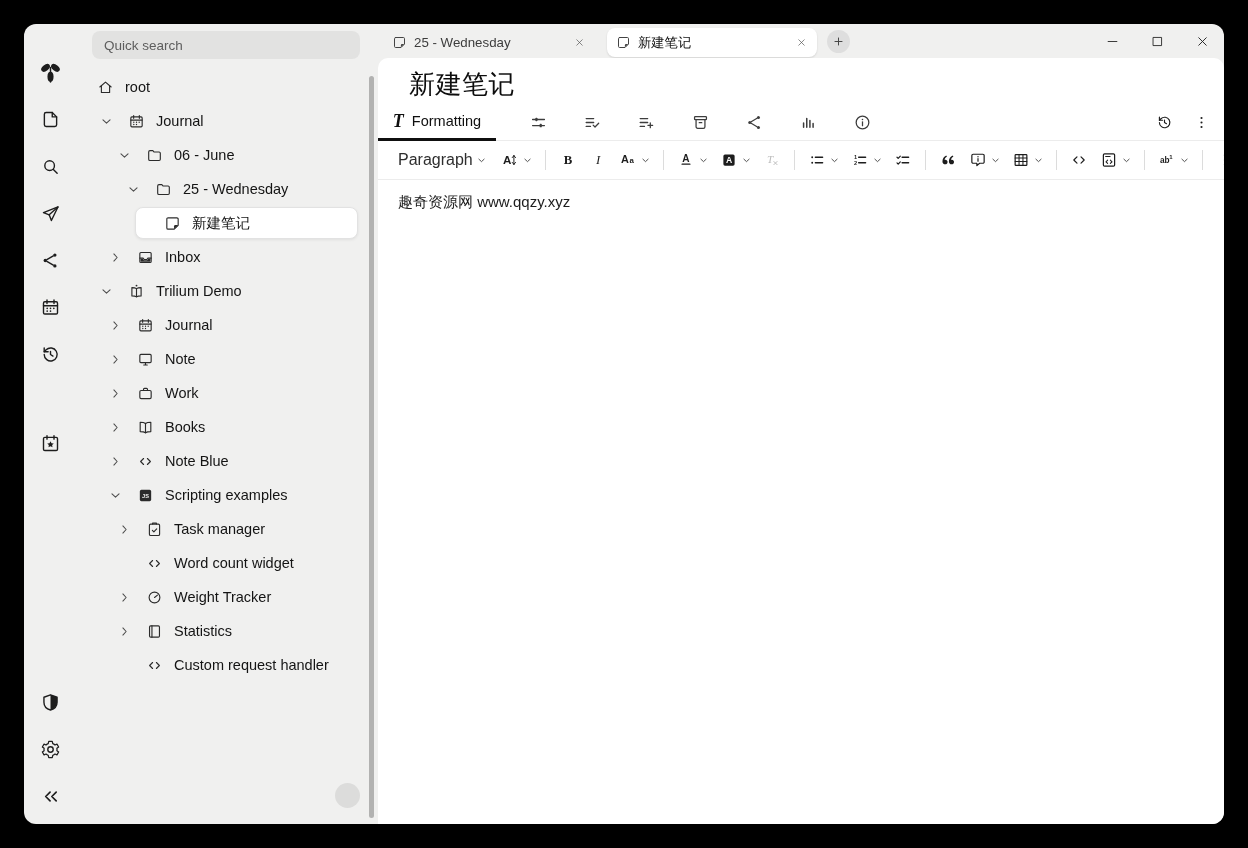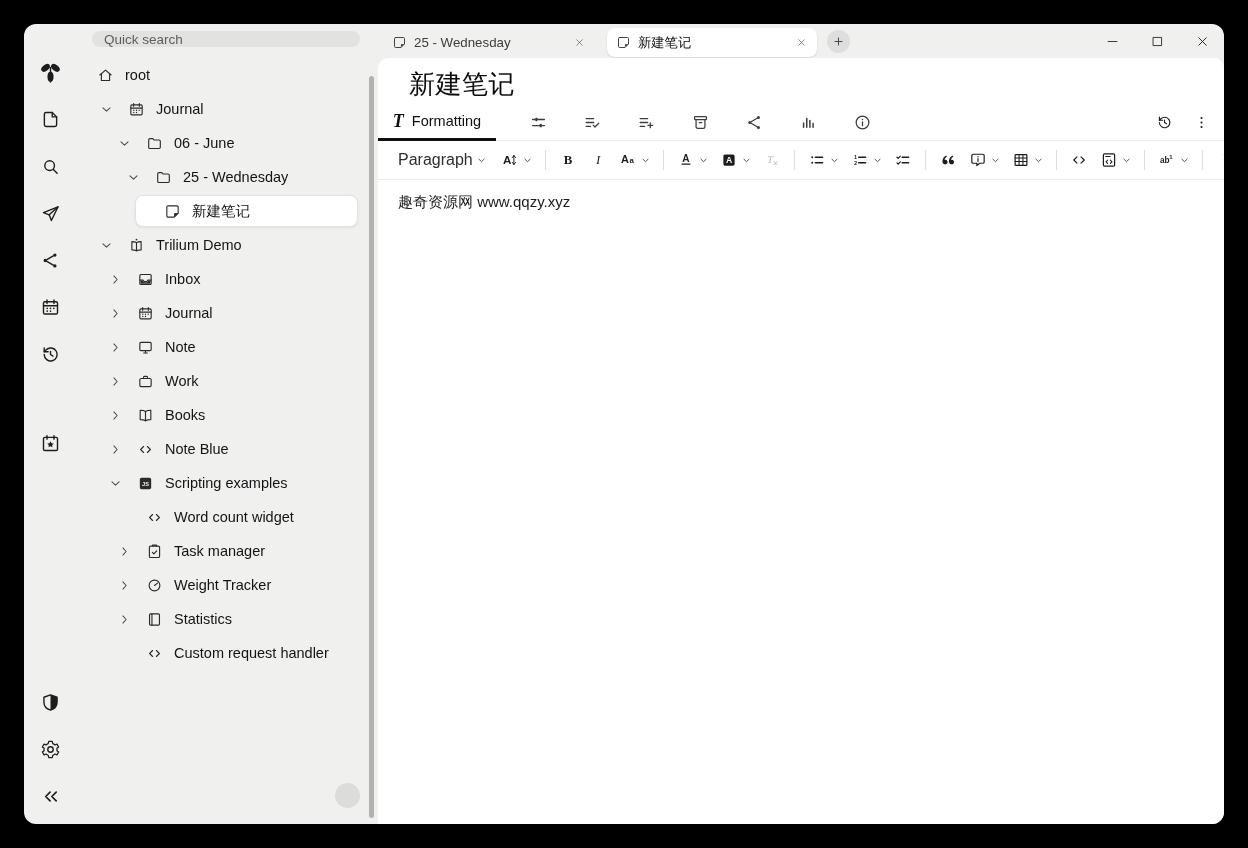--- a/index.html
+++ b/index.html
@@ -19,21 +19,21 @@
     align-items:center;padding:25px 0 4px 0;box-sizing:border-box;
   }
   .l-item{height:47px;width:52px;display:flex;align-items:center;justify-content:center;color:#1d1d1d;cursor:pointer;}
   .l-item svg{width:21px;height:21px;}
   .l-item.logo svg{width:27px;height:27px;}
   .l-gap{margin-top:42px;}
   .l-spacer{flex:1;}
   
   .tree-panel{width:302px;flex:0 0 302px;position:relative;box-sizing:border-box;}
   .quick-search{
-    margin:7px 18px 0 16px;height:16px;background:#e2e2e1;border-radius:8px;
+    margin:7px 18px 0 16px;height:28px;background:#e2e2e1;border-radius:8px;
     display:flex;align-items:center;padding:0 10px 0 12px;box-sizing:border-box;
   }
   .quick-search .ph{flex:1;font-size:13.5px;color:#5d5d5d;}
   .tree{margin-top:11px;}
   .tree-row{height:34px;display:flex;align-items:center;box-sizing:border-box;cursor:pointer;justify-content:center;}
   .row-inner{display:flex;align-items:center;height:30px;flex:1;margin-right:20px;border-radius:8px;padding-right:8px;border:1px solid transparent;}
   .row-inner.selected{background:#fff;border:1px solid #e2e2e2;box-shadow:0 1px 3px rgba(0,0,0,.07);}
   .t-chev{width:13px;display:flex;margin-right:15px;color:#4c4c4c;flex:0 0 13px;}
   .t-chev svg{width:13px;height:13px;}
   .t-icon{width:18px;display:flex;margin-right:10px;color:#2b2b2b;flex:0 0 18px;}
@@ -287,52 +287,52 @@
             <span class="t-chev"></span>
             <span class="t-icon">
               <svg viewBox="0 0 24 24" fill="none" stroke="currentColor" stroke-width="1.6" stroke-linecap="round" stroke-linejoin="round">
                 <path d="M5.8 4h12.4A1.8 1.8 0 0 1 20 5.8v8.7L14.5 20H5.8A1.8 1.8 0 0 1 4 18.2V5.8A1.8 1.8 0 0 1 5.8 4z"></path>
                 <path fill="currentColor" stroke="none" d="M19.6 14.2 14.2 19.6v-3.6a1.8 1.8 0 0 1 1.8-1.8z"></path>
               </svg>
             </span>
             <span class="t-label">新建笔记</span>
           </div>
         </div>
+        <div class="tree-row" style="padding-left: 32px;">
+          <div class="row-inner">
+            <span class="t-chev">
+              <svg viewBox="0 0 24 24" fill="none" stroke="currentColor" stroke-width="1.6" stroke-linecap="round" stroke-linejoin="round">
+                <path d="m9 5.5 6 6.5-6 6.5" stroke-width="2"></path>
+              </svg>
+            </span>
+            <span class="t-icon">
+              <svg viewBox="0 0 24 24" fill="none" stroke="currentColor" stroke-width="1.6" stroke-linecap="round" stroke-linejoin="round">
+                <rect x="4" y="5" width="16" height="14" rx="1.5"></rect>
+                <path d="M4 12.8h4.6l1.5 2h3.8l1.5-2H20"></path>
+                <path fill="currentColor" stroke="none" d="M5 13.8h3.1l1.5 2h4.8l1.5-2H19v3.2a1 1 0 0 1-1 1H6a1 1 0 0 1-1-1z"></path>
+              </svg>
+            </span>
+            <span class="t-label">Inbox</span>
+          </div>
+        </div>
         <div class="tree-row" style="padding-left: 23px;">
           <div class="row-inner">
             <span class="t-chev">
               <svg viewBox="0 0 24 24" fill="none" stroke="currentColor" stroke-width="1.6" stroke-linecap="round" stroke-linejoin="round">
                 <path d="m5.5 9 6.5 6 6.5-6" stroke-width="2"></path>
               </svg>
             </span>
             <span class="t-icon">
               <svg viewBox="0 0 24 24" fill="none" stroke="currentColor" stroke-width="1.6" stroke-linecap="round" stroke-linejoin="round">
                 <path d="M12 8C10.5 6.9 8.6 6.5 5.5 6.5v11.7c3.1 0 5 .3 6.5 1.4 1.5-1.1 3.4-1.4 6.5-1.4V6.5c-3.1 0-5 .4-6.5 1.5z"></path>
                 <path d="M12 8v11.4"></path>
                 <circle cx="12" cy="3.6" r="1.3" fill="currentColor" stroke="none"></circle>
               </svg>
             </span>
             <span class="t-label">Trilium Demo</span>
-          </div>
-        </div>
-        <div class="tree-row" style="padding-left: 32px;">
-          <div class="row-inner">
-            <span class="t-chev">
-              <svg viewBox="0 0 24 24" fill="none" stroke="currentColor" stroke-width="1.6" stroke-linecap="round" stroke-linejoin="round">
-                <path d="m9 5.5 6 6.5-6 6.5" stroke-width="2"></path>
-              </svg>
-            </span>
-            <span class="t-icon">
-              <svg viewBox="0 0 24 24" fill="none" stroke="currentColor" stroke-width="1.6" stroke-linecap="round" stroke-linejoin="round">
-                <rect x="4" y="5" width="16" height="14" rx="1.5"></rect>
-                <path d="M4 12.8h4.6l1.5 2h3.8l1.5-2H20"></path>
-                <path fill="currentColor" stroke="none" d="M5 13.8h3.1l1.5 2h4.8l1.5-2H19v3.2a1 1 0 0 1-1 1H6a1 1 0 0 1-1-1z"></path>
-              </svg>
-            </span>
-            <span class="t-label">Inbox</span>
           </div>
         </div>
         <div class="tree-row" style="padding-left: 32px;">
           <div class="row-inner">
             <span class="t-chev">
               <svg viewBox="0 0 24 24" fill="none" stroke="currentColor" stroke-width="1.6" stroke-linecap="round" stroke-linejoin="round">
                 <path d="m9 5.5 6 6.5-6 6.5" stroke-width="2"></path>
               </svg>
             </span>
             <span class="t-icon">
@@ -425,44 +425,44 @@
               <svg viewBox="0 0 24 24" fill="none" stroke="currentColor" stroke-width="1.6" stroke-linecap="round" stroke-linejoin="round">
                 <rect x="4" y="4" width="16" height="16" rx="2.2" fill="currentColor" stroke="none"></rect>
                 <text x="12" y="15.6" text-anchor="middle" font-size="8" font-weight="bold" fill="#f0f0ef" stroke="none" font-family="sans-serif">JS</text>
               </svg>
             </span>
             <span class="t-label">Scripting examples</span>
           </div>
         </div>
         <div class="tree-row" style="padding-left: 41px;">
           <div class="row-inner">
-            <span class="t-chev"></span>
-            <span class="t-icon">
-              <svg viewBox="0 0 24 24" fill="none" stroke="currentColor" stroke-width="1.6" stroke-linecap="round" stroke-linejoin="round">
-                <path d="m9.3 7.8-4.2 4.2 4.2 4.2M14.7 7.8l4.2 4.2-4.2 4.2"></path>
-              </svg>
-            </span>
-            <span class="t-label">Word count widget</span>
-          </div>
-        </div>
-        <div class="tree-row" style="padding-left: 41px;">
-          <div class="row-inner">
             <span class="t-chev">
               <svg viewBox="0 0 24 24" fill="none" stroke="currentColor" stroke-width="1.6" stroke-linecap="round" stroke-linejoin="round">
                 <path d="m9 5.5 6 6.5-6 6.5" stroke-width="2"></path>
               </svg>
             </span>
             <span class="t-icon">
               <svg viewBox="0 0 24 24" fill="none" stroke="currentColor" stroke-width="1.6" stroke-linecap="round" stroke-linejoin="round">
                 <rect x="4.8" y="4.4" width="14.4" height="16" rx="1.8"></rect>
                 <path d="M9.3 4.4V3h5.4v1.4"></path>
                 <path d="m9 13.2 2.1 2.1 4-4.2"></path>
               </svg>
             </span>
             <span class="t-label">Task manager</span>
+          </div>
+        </div>
+        <div class="tree-row" style="padding-left: 41px;">
+          <div class="row-inner">
+            <span class="t-chev"></span>
+            <span class="t-icon">
+              <svg viewBox="0 0 24 24" fill="none" stroke="currentColor" stroke-width="1.6" stroke-linecap="round" stroke-linejoin="round">
+                <path d="m9.3 7.8-4.2 4.2 4.2 4.2M14.7 7.8l4.2 4.2-4.2 4.2"></path>
+              </svg>
+            </span>
+            <span class="t-label">Word count widget</span>
           </div>
         </div>
         <div class="tree-row" style="padding-left: 41px;">
           <div class="row-inner">
             <span class="t-chev">
               <svg viewBox="0 0 24 24" fill="none" stroke="currentColor" stroke-width="1.6" stroke-linecap="round" stroke-linejoin="round">
                 <path d="m9 5.5 6 6.5-6 6.5" stroke-width="2"></path>
               </svg>
             </span>
             <span class="t-icon">

